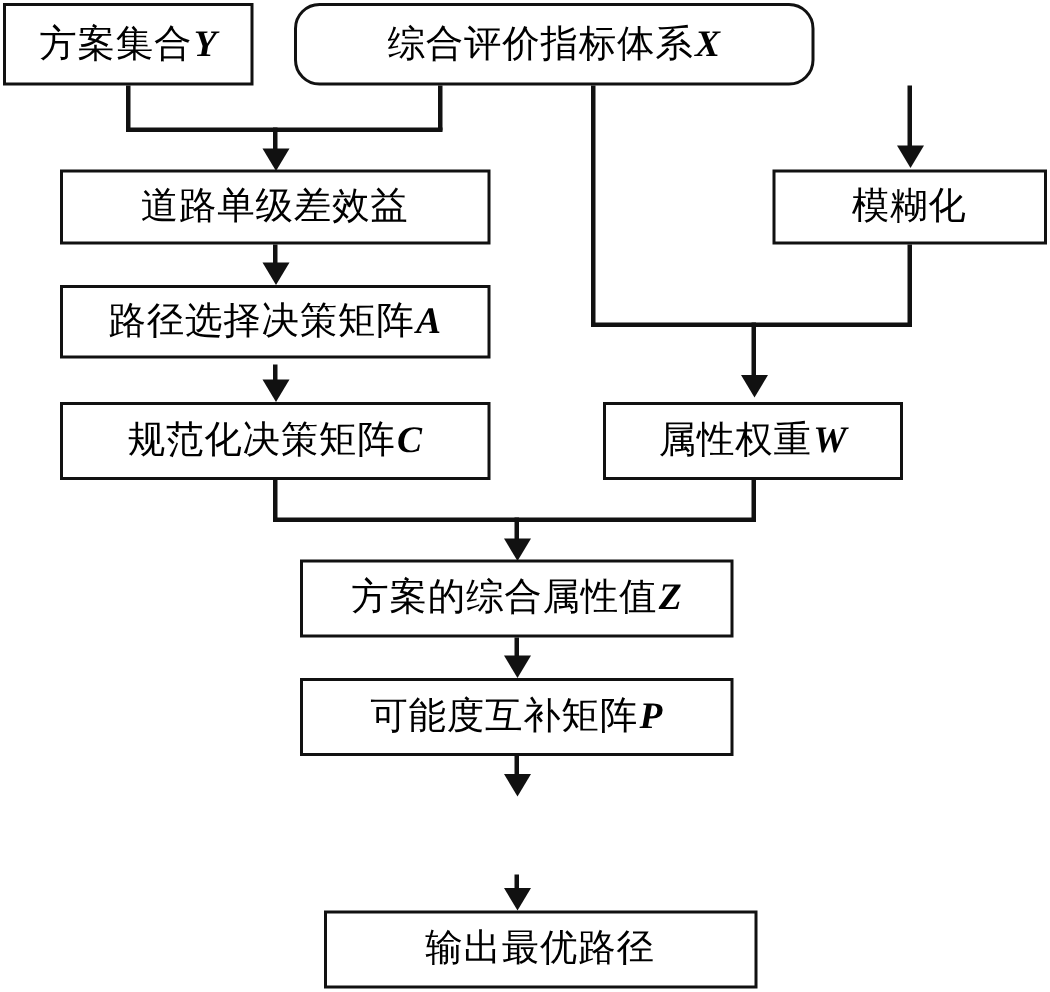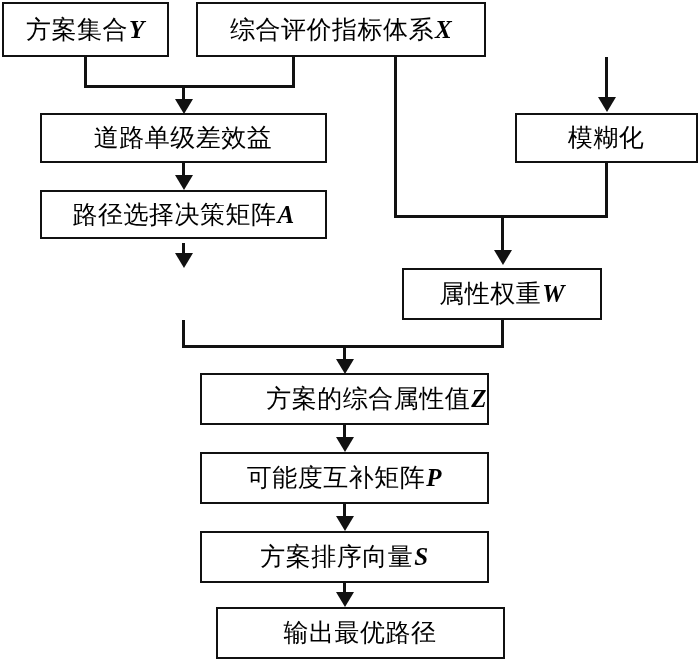--- a/index.html
+++ b/index.html
@@ -55,53 +55,53 @@
 </style>
 </head>
 <body>
 
 <div id="canvas">
 
   <div class="node" style="left:2px; top:2px; width:167px; height:55px;">
     <span class="label"><span>方案集合</span><span class="var">Y</span></span>
   </div>
 
-  <div class="node" style="left:196px; top:2px; width:290px; height:55px;">
+  <div class="node" style="left:196px; top:2px; width:347px; height:55px;border-radius:17px;">
     <span class="label"><span>综合评价指标体系</span><span class="var">X</span></span>
   </div>
 
 
   <div class="node" style="left:40px; top:113px; width:287px; height:50px;">
     <span class="label"><span>道路单级差效益</span><span class="var"></span></span>
   </div>
 
   <div class="node" style="left:515px; top:113px; width:183px; height:50px;">
     <span class="label"><span>模糊化</span><span class="var"></span></span>
   </div>
 
   <div class="node" style="left:40px; top:190px; width:287px; height:49px;">
     <span class="label"><span>路径选择决策矩阵</span><span class="var">A</span></span>
   </div>
 
+  <div class="node" style="left:40px; top:268px; width:287px; height:52px;">
+    <span class="label"><span>规范化决策矩阵</span><span class="var">C</span></span>
+  </div>
 
   <div class="node" style="left:402px; top:268px; width:200px; height:52px;">
     <span class="label"><span>属性权重</span><span class="var">W</span></span>
   </div>
 
-  <div class="node" style="left:200px; top:373px; width:289px; height:52px;justify-content:flex-end;">
+  <div class="node" style="left:200px; top:373px; width:289px; height:52px;">
     <span class="label"><span>方案的综合属性值</span><span class="var">Z</span></span>
   </div>
 
   <div class="node" style="left:200px; top:452px; width:289px; height:52px;">
     <span class="label"><span>可能度互补矩阵</span><span class="var">P</span></span>
   </div>
 
-  <div class="node" style="left:200px; top:531px; width:289px; height:52px;">
-    <span class="label"><span>方案排序向量</span><span class="var">S</span></span>
-  </div>
 
   <div class="node" style="left:216px; top:607px; width:289px; height:52px;">
     <span class="label"><span>输出最优路径</span><span class="var"></span></span>
   </div>
 
   <div class="edge v" style="left:84px; top:57px; height:30px;"></div>
 
   <div class="edge v" style="left:292px; top:57px; height:30px;"></div>
 
   <div class="edge h" style="left:84px; top:85px; width:211px;"></div>

